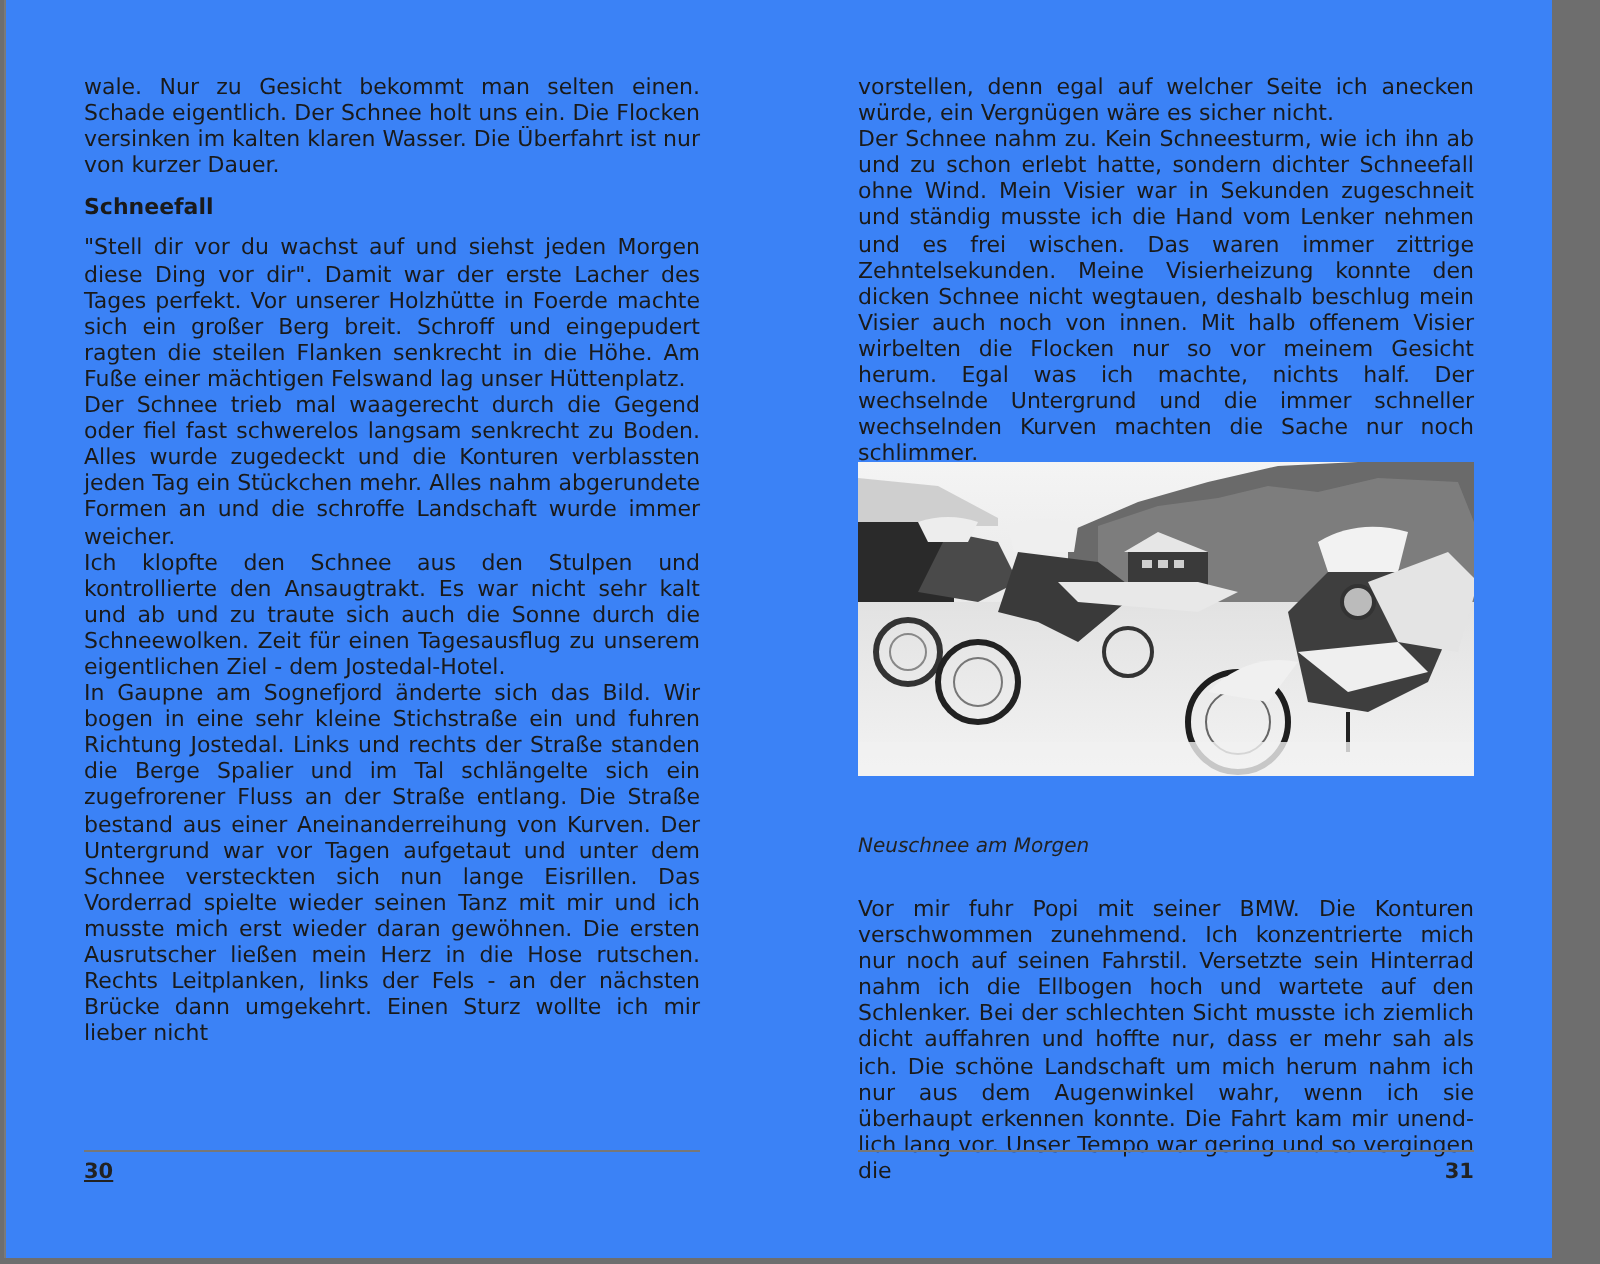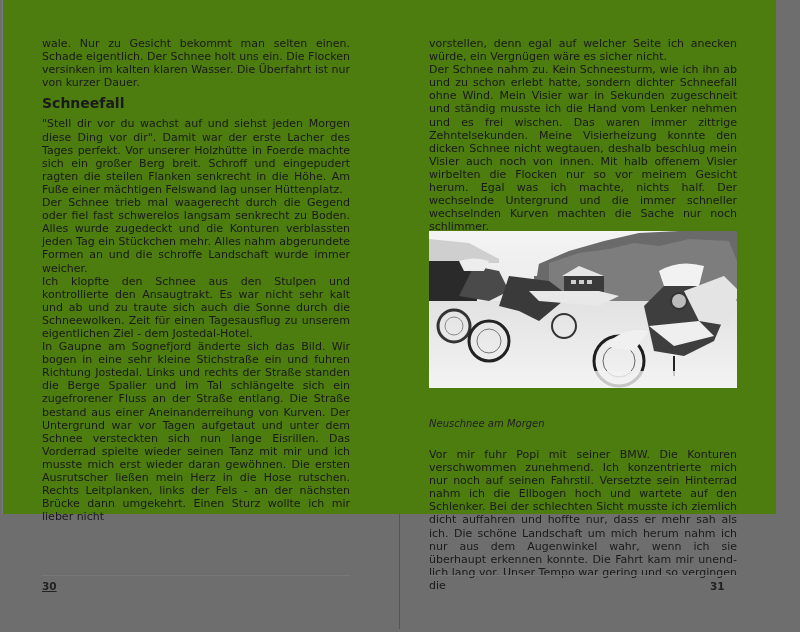--- a/index.html
+++ b/index.html
@@ -7,43 +7,43 @@
       width: 800px; height: 632px;
       background: #6e6e6e;
       position: relative;
       overflow: hidden;
       font-family: "DejaVu Sans", "Liberation Sans", sans-serif;
       color: #1a1a1a;
     }
     .page {
       position: absolute;
       top: 0;
-      background: #4d7c0f;
+      background: #3b82f6;
       box-sizing: border-box;
-      height: 514px;
+      height: 629px;
     }
     .page-left {
       left: 2px; width: 396px;
       border-left: 1px solid #7a7a7a;
     }
     .page-right {
       left: 381px; width: 395px;
     }
     .text-block {
       position: absolute;
       font-size: 11px;
       line-height: 13.1px;
       text-align: justify;
       hyphens: manual;
     }
     .page-left .text-block { left: 39px; width: 308px; }
     .page-right .text-block { left: 48px; width: 308px; }
     .para { margin: 0; text-align: justify; }
     .heading {
-      font-weight: bold; font-size: 14px;
+      font-weight: bold; font-size: 11px;
       margin: 8px 0 7px 0;
     }
     .photo {
       position: absolute;
       left: 48px; top: 231px;
       width: 308px; height: 157px;
       overflow: hidden;
       background: #e9e9e9;
     }
     .caption {
@@ -57,21 +57,21 @@
       height: 1px; background: #777;
       width: 308px; top: 575px;
     }
     .page-left .rule { left: 39px; }
     .page-right .rule { left: 48px; }
     .pagenum {
       position: absolute; top: 580px;
       font-size: 10.5px; font-weight: bold; color: #222;
     }
     .page-left .pagenum { left: 39px; text-decoration: underline; }
-    .page-right .pagenum { left: 329px; width: 27px; text-align: left; }
+    .page-right .pagenum { left: 329px; width: 27px; text-align: right; }
     .divider {
       position: absolute; left: 398px; top: 0;
       width: 3px; height: 629px; background: #6e6e6e;
     }
     .divider-line {
       position: absolute; left: 399px; top: 0;
       width: 1px; height: 629px; background: #555;
     }
   </style>
 </head>

